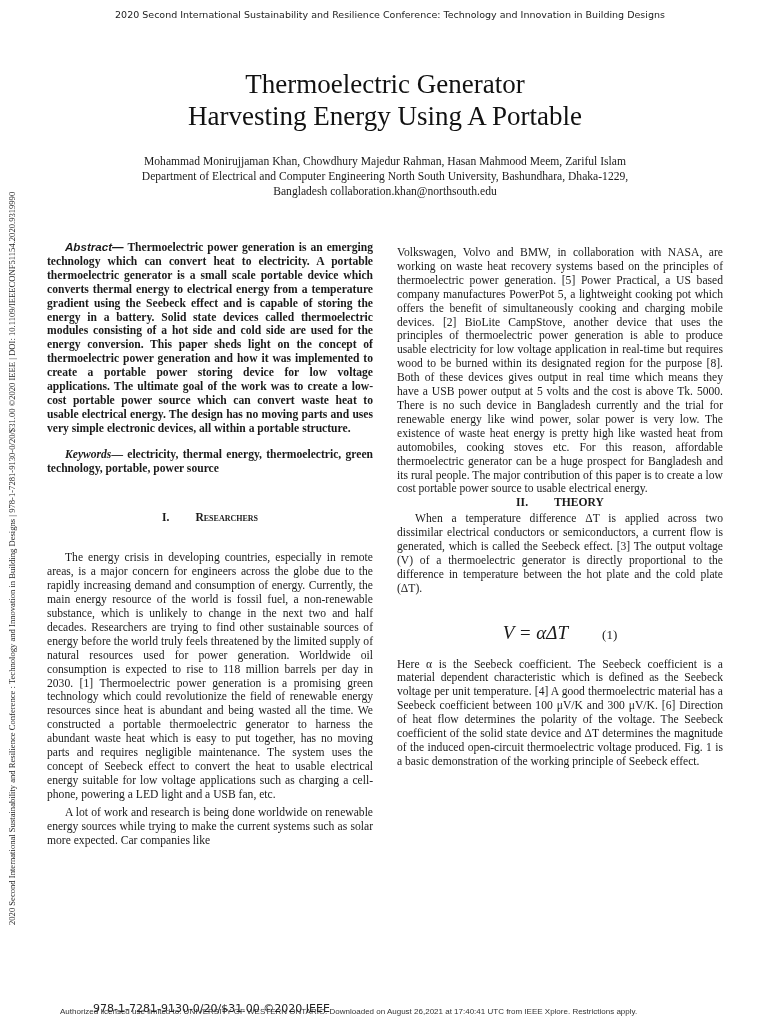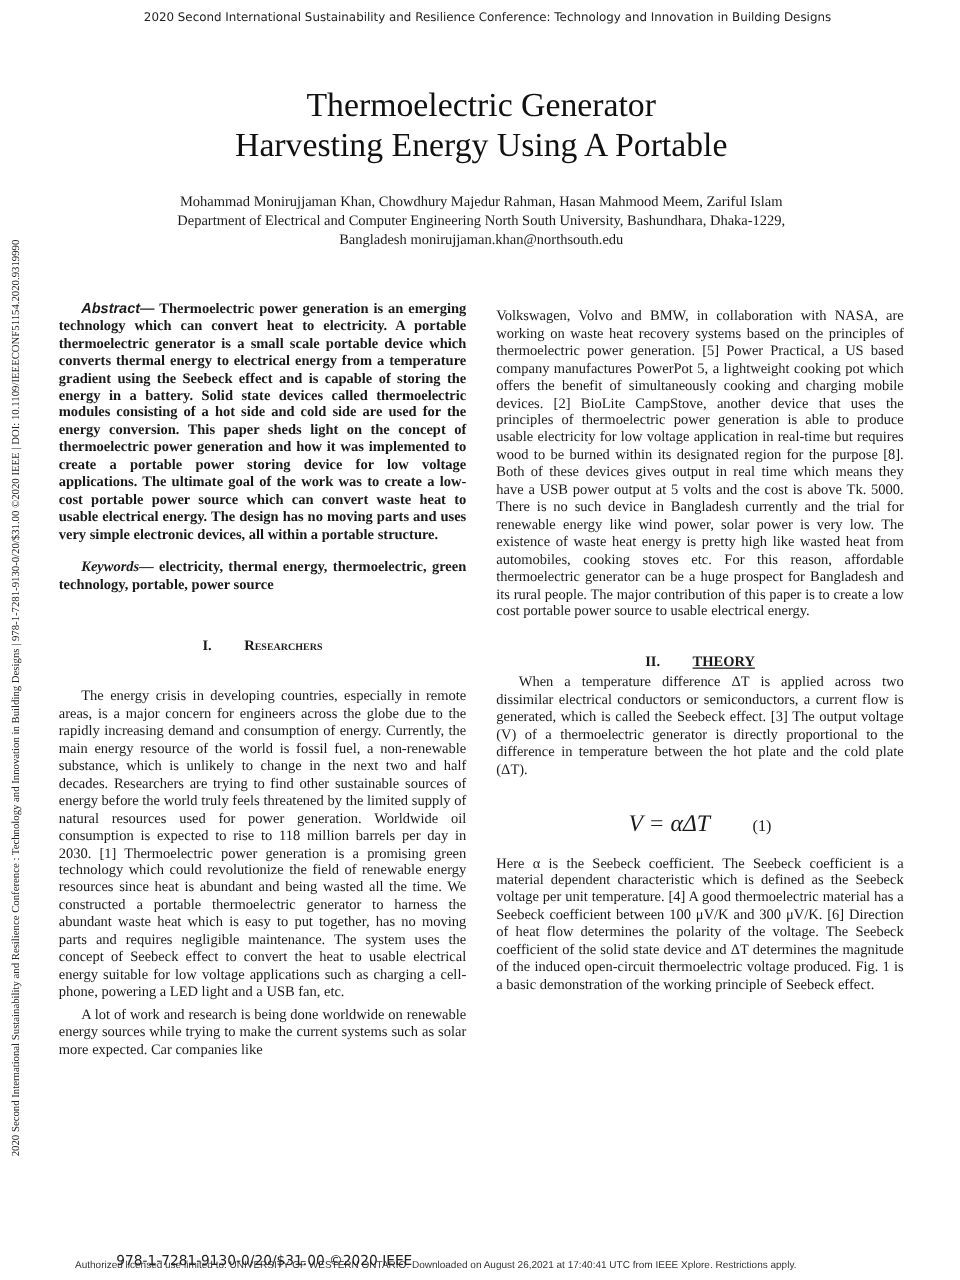--- a/index.html
+++ b/index.html
@@ -28,21 +28,21 @@
   .abstract .lead { font-family: "Liberation Sans", sans-serif; font-style: italic; font-weight: bold; }
   .keywords { font-weight: bold; text-indent: 18px; margin: 12px 0 0 0; }
   .keywords .lead { font-family: Liberation Serif, serif; font-style: italic; font-weight: bold; }
   .section-heading { text-align: center; font-size: 11.6px; margin: 0; }
   .sh-intro { margin-top: 35px; margin-bottom: 0; }
   .sh-num { display: inline-block; margin-right: 26px; font-weight: bold; }
   .smallcaps { font-variant: small-caps; font-weight: bold; }
   .para { margin: 0; text-indent: 18px; }
   .p-intro1 { margin-top: 27px; }
   .p-intro2 { margin-top: 4px; }
-  .sh-theory { margin-top: 27px; font-weight: bold; text-decoration: underline; }
+  .sh-theory { font-weight: bold; }
   .p-theory1 { margin-top: 2px; }
   .equation { text-align: center; margin: 30px 0 16px 0; font-family: "Liberation Serif", serif; font-size: 19px; }
   .equation .eq-num { font-size: 13px; margin-left: 34px; }
   .p-theory2 { text-indent: 0; }
   .footer {
     position: absolute; top: 1005px; left: 60px; width: 680px; height: 14px;
     font-family: "Liberation Sans", sans-serif; font-size: 8px; color: #333;
   }
   .footer .auth { position: absolute; left: 0; top: 2px; white-space: nowrap; }
   .footer .isbn { position: absolute; left: 33px; top: -3px; font-size: 11px; white-space: nowrap; font-family: "DejaVu Sans", sans-serif; color: #222; }
@@ -55,21 +55,21 @@
 <div class="side-strip">2020 Second International Sustainability and Resilience Conference : Technology and Innovation in Building Designs | 978-1-7281-9130-0/20/$31.00 ©2020 IEEE | DOI: 10.1109/IEEECONF51154.2020.9319990</div>
 
 <div class="title">
   <div>Thermoelectric Generator</div>
   <div>Harvesting Energy Using A Portable</div>
 </div>
 
 <div class="authors">
   <div>Mohammad Monirujjaman Khan, Chowdhury Majedur Rahman, Hasan Mahmood Meem, Zariful Islam</div>
   <div>Department of Electrical and Computer Engineering North South University, Bashundhara, Dhaka-1229,</div>
-  <div>Bangladesh monirujjaman.khan@northsouth.edu</div>
+  <div>Bangladesh collaboration.khan@northsouth.edu</div>
 </div>
 
 <div class="col col-left">
   <p class="abstract"><span class="lead">Abstract—</span><span> Thermoelectric power generation is an emerging technology which can convert heat to electricity. A portable thermoelectric generator is a small scale portable device which converts thermal energy to electrical energy from a temperature gradient using the Seebeck effect and is capable of storing the energy in a battery. Solid state devices called thermoelectric modules consisting of a hot side and cold side are used for the energy conversion. This paper sheds light on the concept of thermoelectric power generation and how it was implemented to create a portable power storing device for low voltage applications. The ultimate goal of the work was to create a low-cost portable power source which can convert waste heat to usable electrical energy. The design has no moving parts and uses very simple electronic devices, all within a portable structure.</span></p>
 
   <p class="keywords"><span class="lead">Keywords—</span><span> electricity, thermal energy, thermoelectric, green technology, portable, power source</span></p>
 
   <h2 class="section-heading sh-intro">
     <span class="sh-num">I.</span><span class="smallcaps">Researchers</span>
   </h2>

